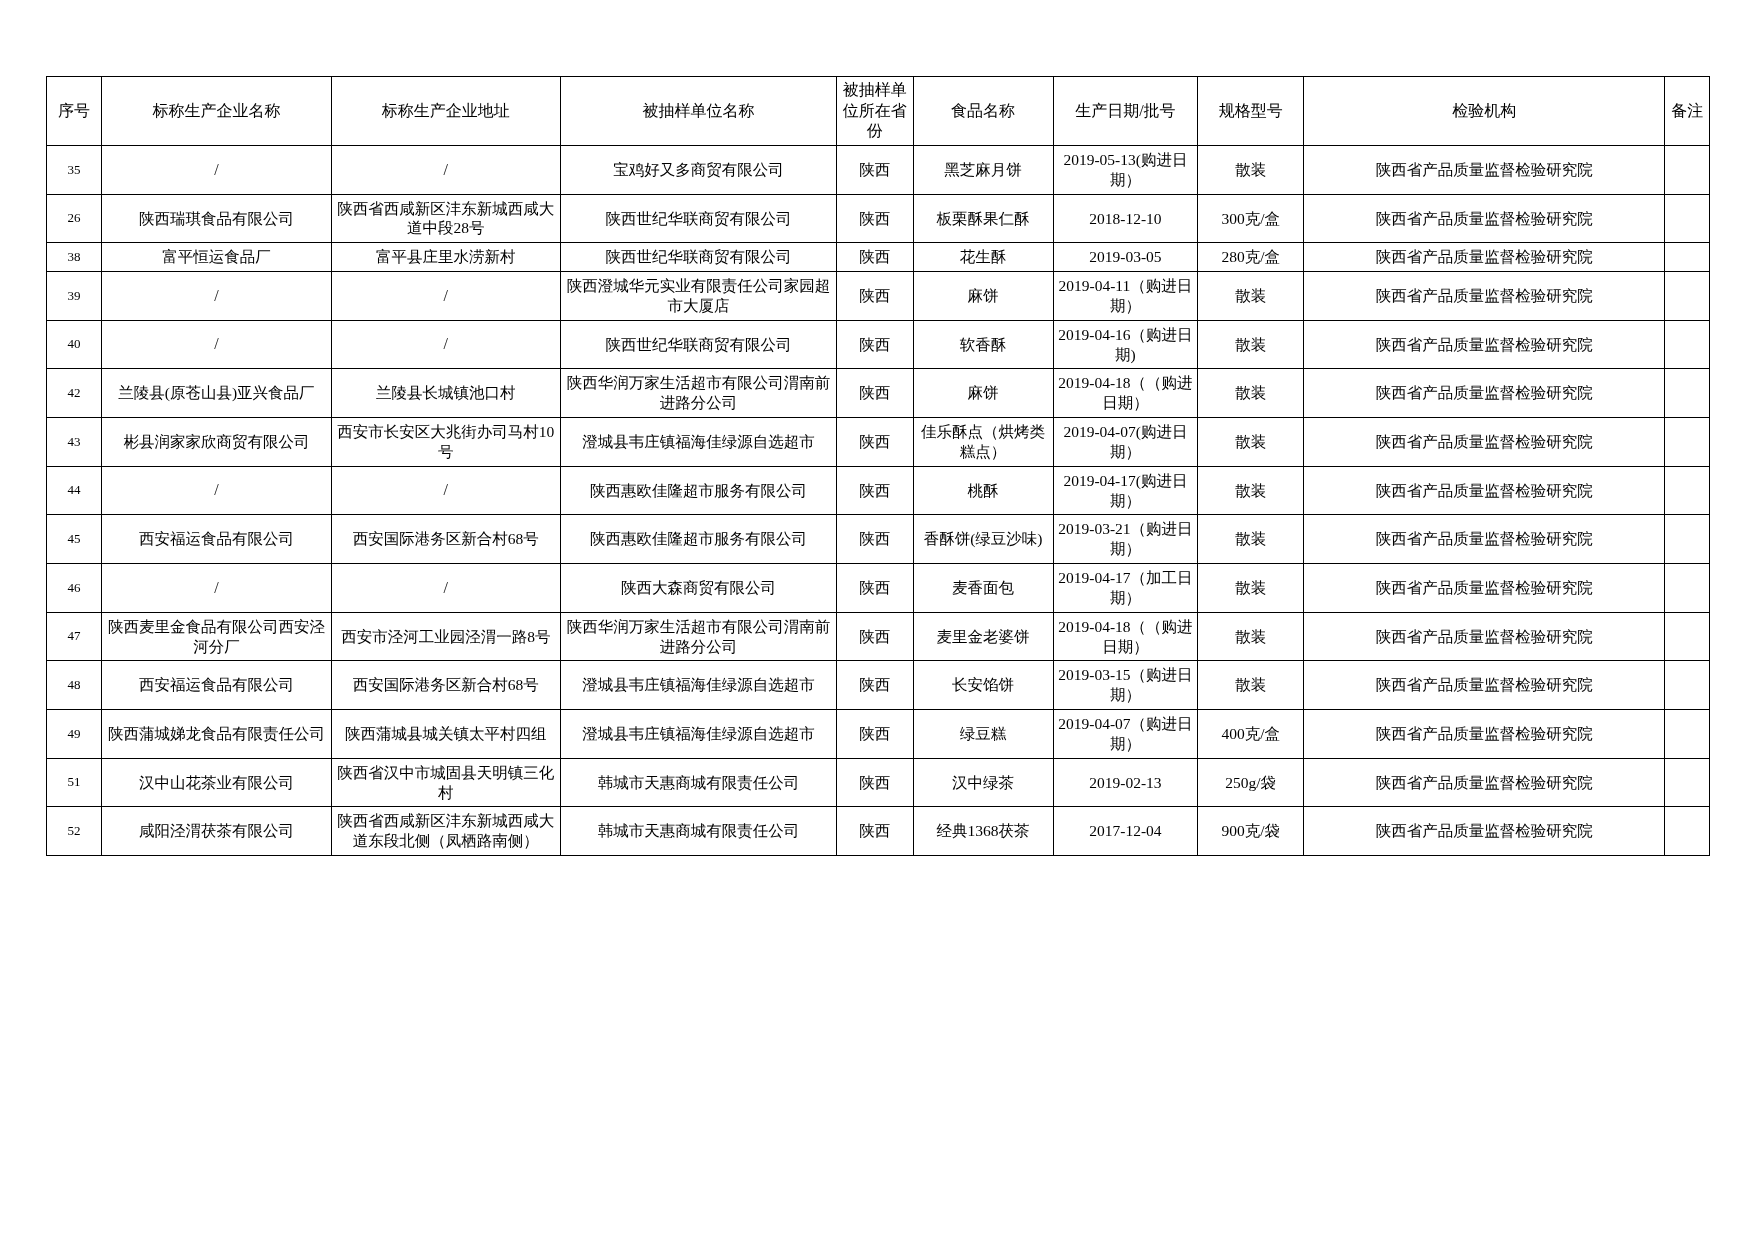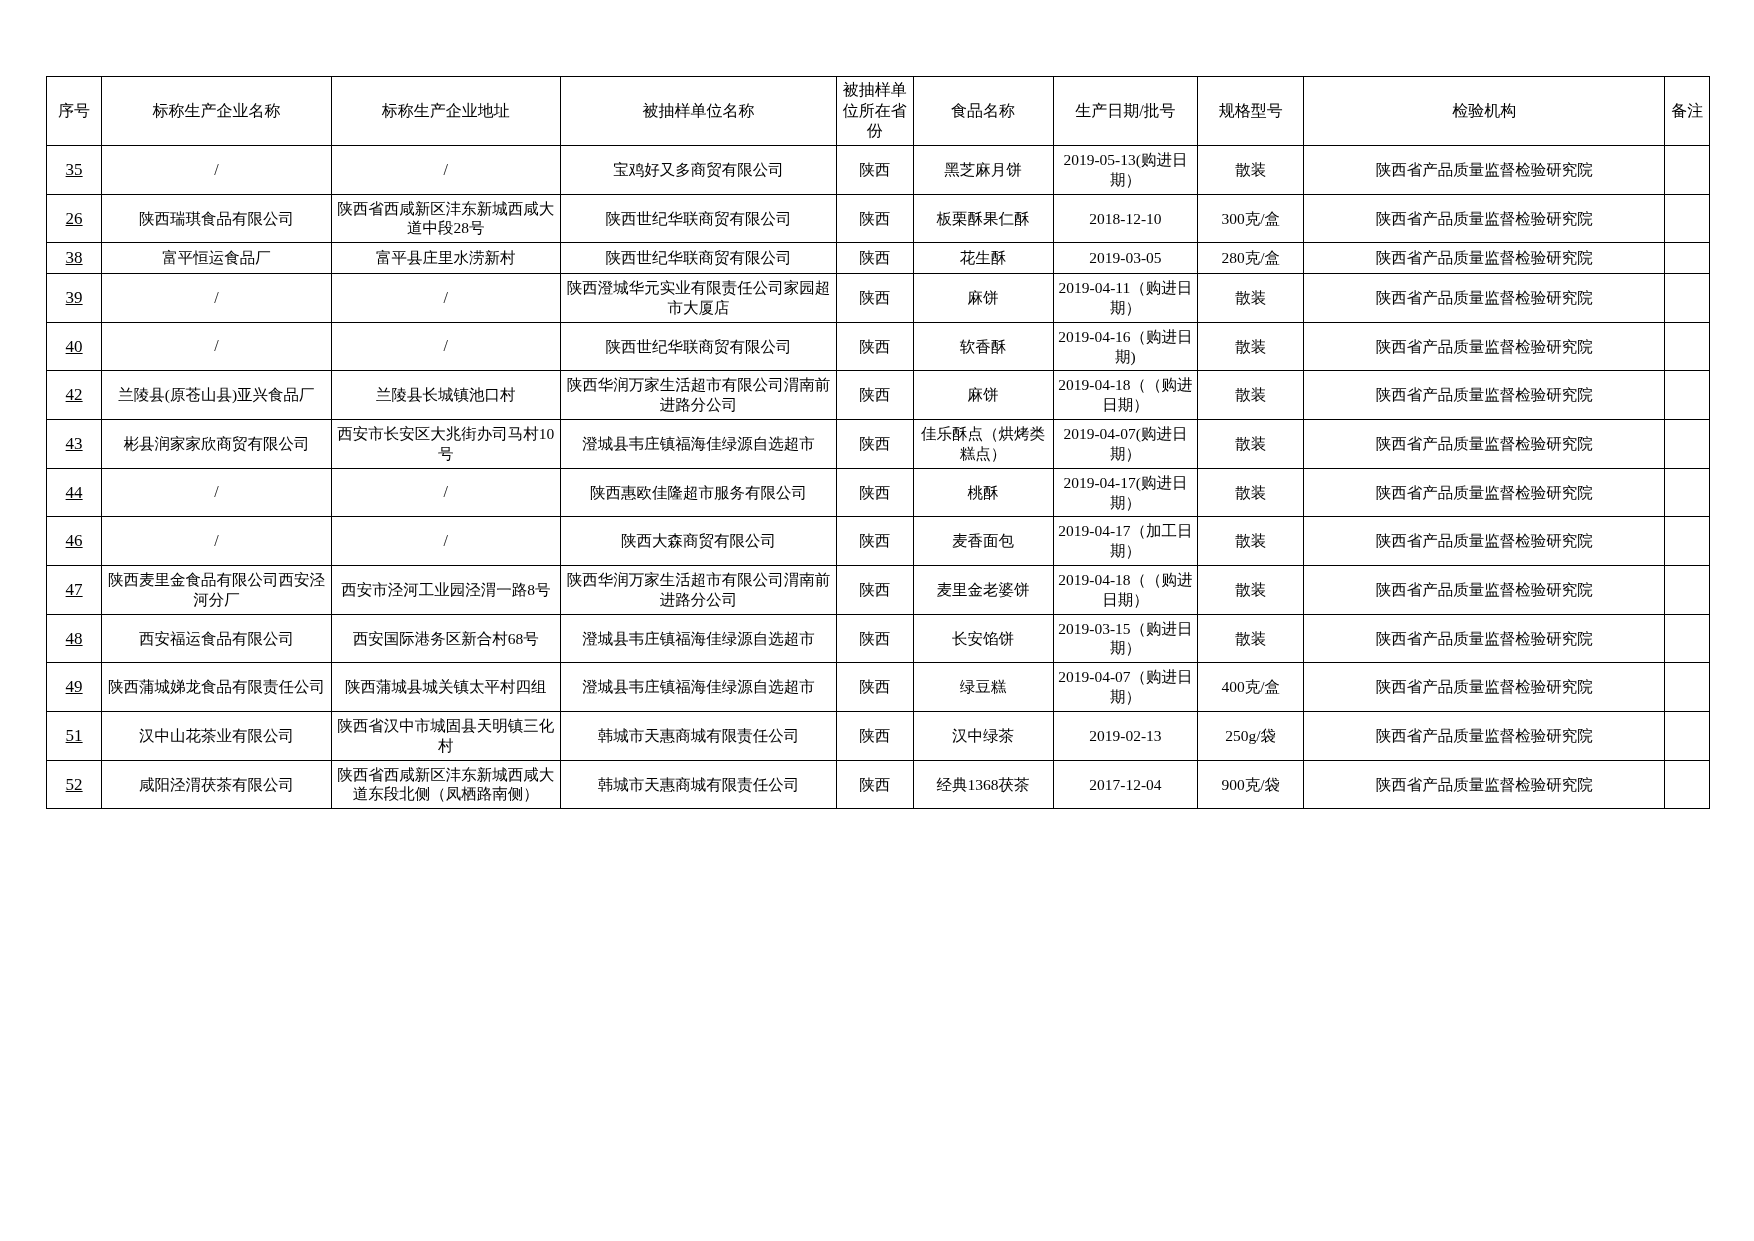--- a/index.html
+++ b/index.html
@@ -50,21 +50,21 @@
   col.c-prod     { width: 216px; }
   col.c-addr     { width: 216px; }
   col.c-sample   { width: 260px; }
   col.c-prov     { width: 72px; }
   col.c-food     { width: 132px; }
   col.c-date     { width: 136px; }
   col.c-spec     { width: 100px; }
   col.c-inst     { width: 340px; }
   col.c-remark   { width: 42px; }
 
-  .cell-seq { font-size: 17px; text-decoration: underline; }
+  .cell-seq { font-size: 13px; }
   .cell-slash { font-size: 16px; color: #111; }
   .cell-remark { }
   .th-narrow { letter-spacing: 0px; }
 </style>
 </head>
 <body>
 
 <div class="page">
   <table class="inspection-table">
     <colgroup>
@@ -184,20 +184,32 @@
           <td class="cell-slash">/</td>
           <td>陕西惠欧佳隆超市服务有限公司</td>
           <td>陕西</td>
           <td>桃酥</td>
           <td>2019-04-17(购进日期）</td>
           <td>散装</td>
           <td>陕西省产品质量监督检验研究院</td>
           <td class="cell-remark"></td>
         </tr>
         <tr>
+          <td class="cell-seq">45</td>
+          <td>西安福运食品有限公司</td>
+          <td>西安国际港务区新合村68号</td>
+          <td>陕西惠欧佳隆超市服务有限公司</td>
+          <td>陕西</td>
+          <td>香酥饼(绿豆沙味)</td>
+          <td>2019-03-21（购进日期）</td>
+          <td>散装</td>
+          <td>陕西省产品质量监督检验研究院</td>
+          <td class="cell-remark"></td>
+        </tr>
+        <tr>
           <td class="cell-seq">46</td>
           <td class="cell-slash">/</td>
           <td class="cell-slash">/</td>
           <td>陕西大森商贸有限公司</td>
           <td>陕西</td>
           <td>麦香面包</td>
           <td>2019-04-17（加工日期）</td>
           <td>散装</td>
           <td>陕西省产品质量监督检验研究院</td>
           <td class="cell-remark"></td>

